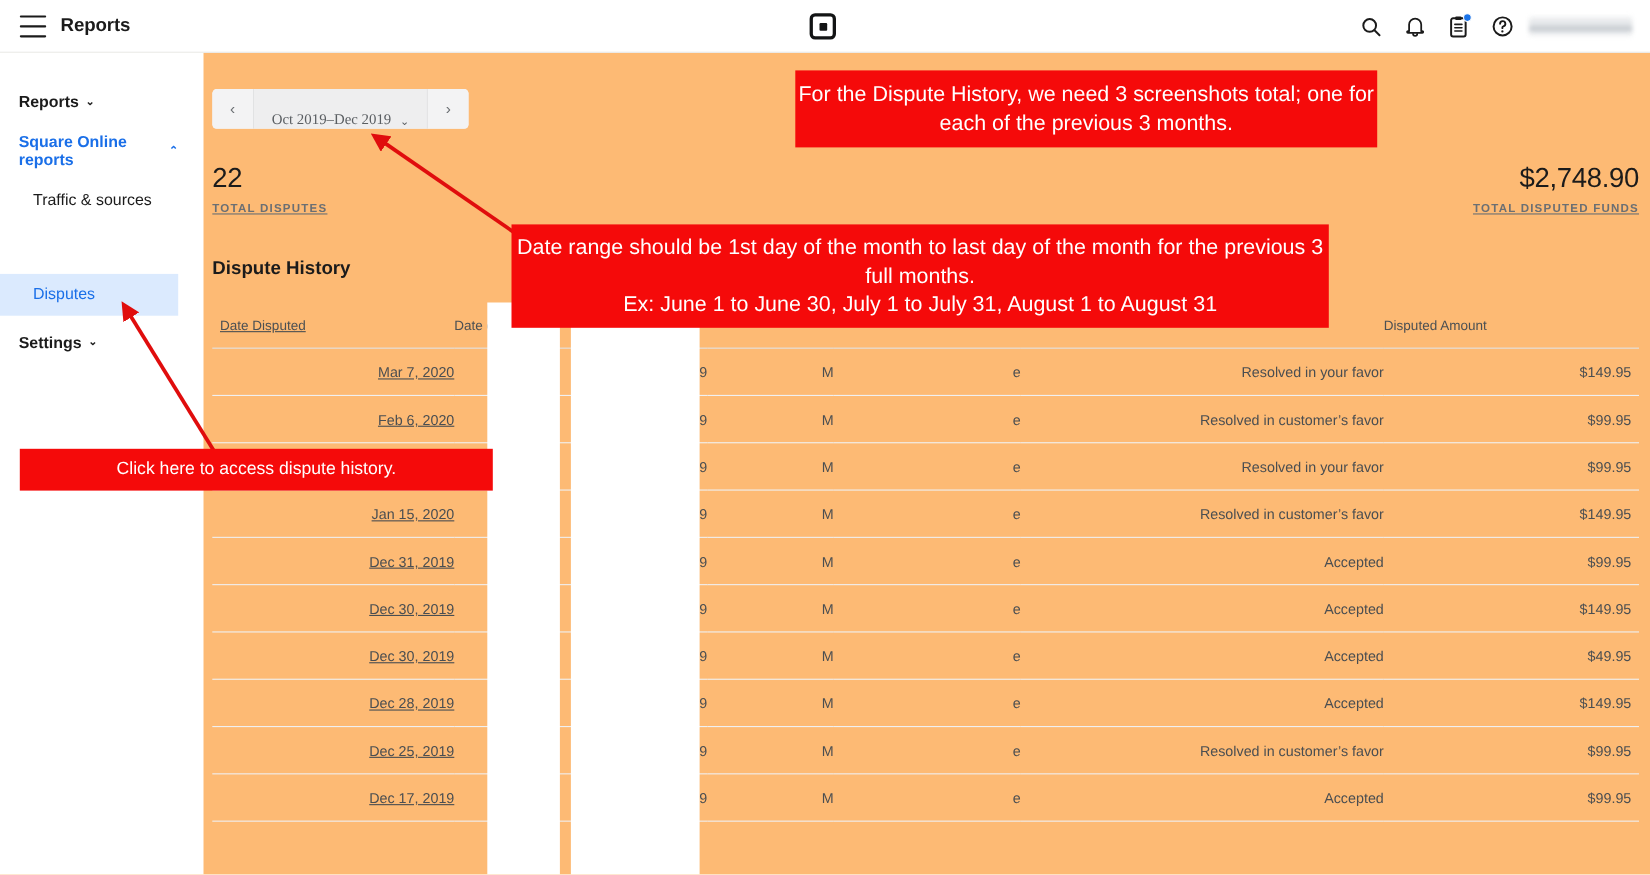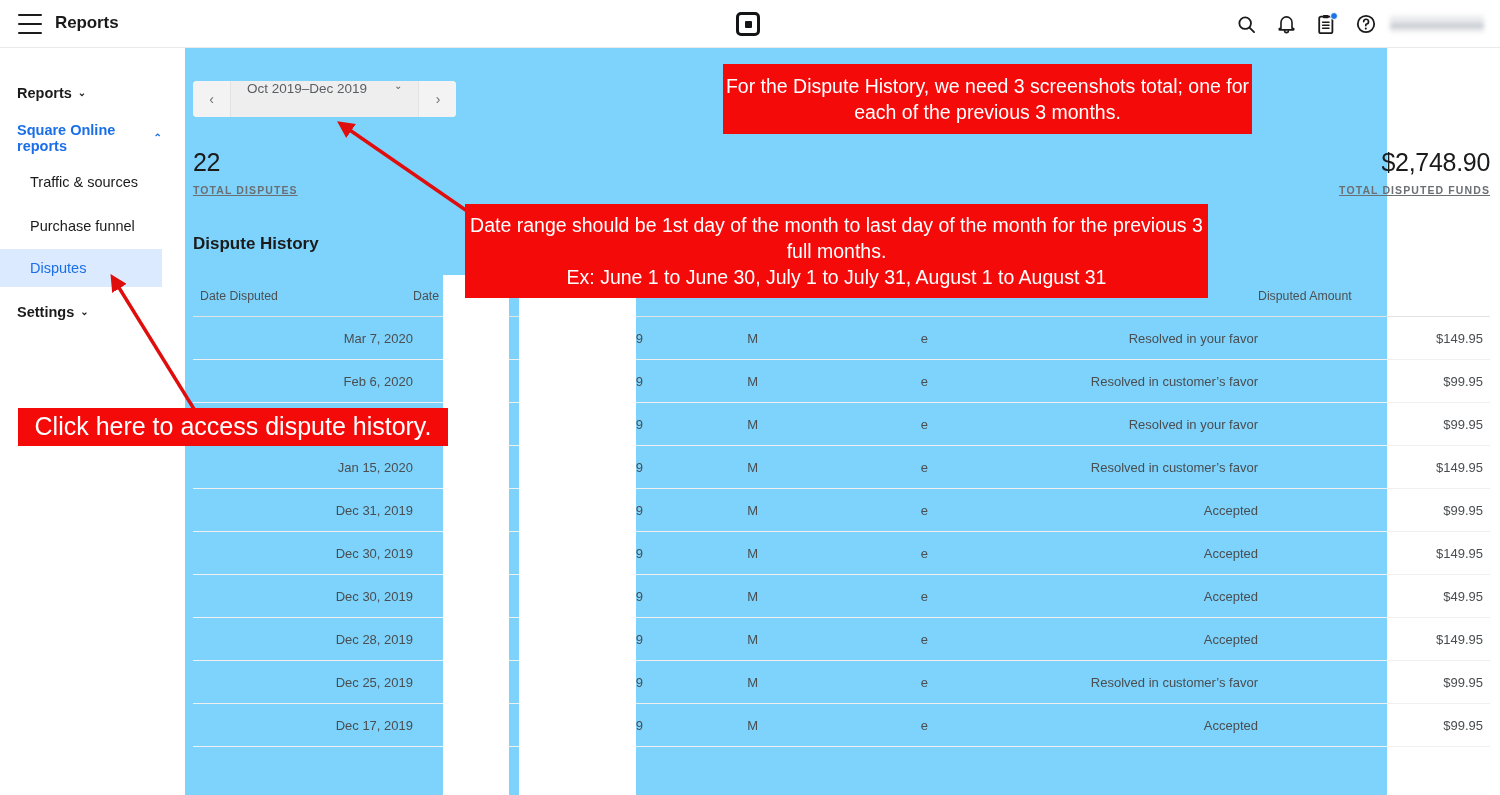--- a/index.html
+++ b/index.html
@@ -2,21 +2,21 @@
 <html><head>
 <meta charset="utf-8">
 <style>
   * { box-sizing: border-box; margin: 0; padding: 0; }
   html, body {
     width: 1500px; height: 795px;
     background: #ffffff;
     font-family: "Liberation Sans", sans-serif;
     overflow: hidden;
   }
-  #root { position: relative; width: 1387px; height: 795px; background: #7dd3fc; }
+  #root { position: relative; width: 1500px; height: 795px; background: #fdba74; }
 
   
   .topbar {
     position: absolute; left: 0; top: 0; width: 1500px; height: 48px;
     background: #fff; border-bottom: 1px solid #e8e9e9;
   }
   .hamburger {
     position: absolute; left: 18px; top: 14px; width: 24px; height: 20px;
     display: flex; flex-direction: column; justify-content: space-between;
     cursor: pointer;
@@ -68,43 +68,43 @@
     display: flex; align-items: stretch; height: 36px;
     background: #f3f3f4; border-radius: 4px; overflow: hidden;
   }
   .dr-btn {
     width: 37px; display: flex; align-items: center; justify-content: center;
     color: #6b6f73; font-size: 14px; cursor: pointer;
     background: #f3f3f4; border: none; font-family: inherit;
   }
   .dr-sep { width: 1px; background: #e1e2e3; }
   .dr-mid {
-    padding: 0 16px; display: flex; align-items: flex-start; gap: 21px;
-    font-size: 13.5px; color: #5a5e62; cursor: pointer; background: #eeeeef;
+    padding: 0 16px; display: flex; align-items: flex-end; gap: 2px;
+    font-size: 13.5px; color: #5a5e62; cursor: pointer; background: #eeeeef; font-family: Liberation Serif, serif;
   }
 
   .metric-left { position: absolute; left: 8px; top: 100px; }
   .metric-right { position: absolute; right: 10px; top: 100px; text-align: right; }
   .metric-val { font-size: 25px; font-weight: normal; color: #1b1b1b; letter-spacing: -0.3px; }
   .metric-lbl { margin-top: 7px; font-size: 10.5px; font-weight: bold; color: #6b6f73; letter-spacing: 1.1px; text-decoration: underline; }
 
   .section-title { position: absolute; left: 8px; top: 186px; font-size: 17px; font-weight: bold; color: #1b1b1b; }
 
   
   table.disputes { position: absolute; left: 8px; top: 233px; width: 1297px; border-collapse: collapse; }
   table.disputes th {
     font-size: 12.3px; font-weight: normal; color: #4c5053;
     padding: 8px 0 13px 0; text-align: left; border-bottom: 1px solid #e2e3e4;
     white-space: nowrap;
   }
   table.disputes td {
     font-size: 13px; color: #4a4e51; padding: 14px 0 13px 0;
     border-bottom: 1px solid #f0f0f1; white-space: nowrap; text-align: right;
   }
-  .col-date   { width: 220px; padding-left: 7px !important; }
+  .col-date   { width: 220px; padding-left: 7px !important; text-decoration: underline; }
   .col-pay    { width: 230px; }
   .col-card   { width: 115px; }
   .col-cust   { width: 170px; }
   .col-status { width: 330px; }
   .col-amt    { text-align: right; padding-right: 7px !important; }
   th.col-amt  { text-align: right; }
   .st-favor    { color: #2bb673; }
   .st-customer { color: #e0557a; }
   .st-accepted { color: #2bb673; }
 
@@ -116,21 +116,21 @@
   #mask-b { left: 519px; top: 275px; width: 117px; height: 520px; }
 
   
   .anno {
     position: absolute; background: #f50a0a; color: #fff; z-index: 60;
     display: flex; align-items: center; justify-content: center; text-align: center;
     font-weight: normal; line-height: 1.35; padding: 6px 2px;
   }
   #anno-1 { left: 723px; top: 64px;  width: 529px; height: 70px;  font-size: 19.5px; }
   #anno-2 { left: 465px; top: 204px; width: 743px; height: 94px;  font-size: 19.5px; justify-content: flex-end; }
-  #anno-3 { left: 18px;  top: 408px; width: 430px; height: 38px;  font-size: 25px; }
+  #anno-3 { left: 18px;  top: 408px; width: 430px; height: 38px;  font-size: 16px; }
   .arrows { position: absolute; left: 0; top: 0; width: 1500px; height: 795px; z-index: 55; pointer-events: none; }
 </style>
 </head>
 <body>
 
 <div id="root">
 
   <div class="topbar">
     <div class="hamburger">
       <i></i>
@@ -181,23 +181,20 @@
     <div class="nav-item nav-root" style="top:26px">
       <span class="lbl">Reports</span>
       <span class="chev">⌄</span>
     </div>
     <div class="nav-item nav-group" style="top:71px">
       <span class="lbl">Square Online reports</span>
       <span class="chev">⌃</span>
     </div>
     <div class="nav-item nav-child" style="top:115px">
       <span class="lbl">Traffic &amp; sources</span>
-    </div>
-    <div class="nav-item nav-child" style="top:159px">
-      <span class="lbl">Purchase funnel</span>
     </div>
     <div class="nav-item nav-child active" style="top:201px">
       <span class="lbl">Disputes</span>
     </div>
     <div class="nav-item nav-root" style="top:245px">
       <span class="lbl">Settings</span>
       <span class="chev">⌄</span>
     </div>
   </div>
 

